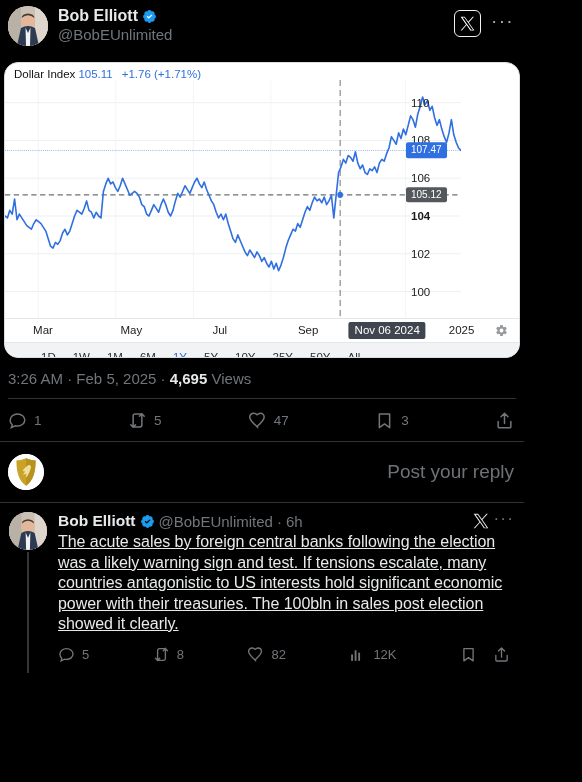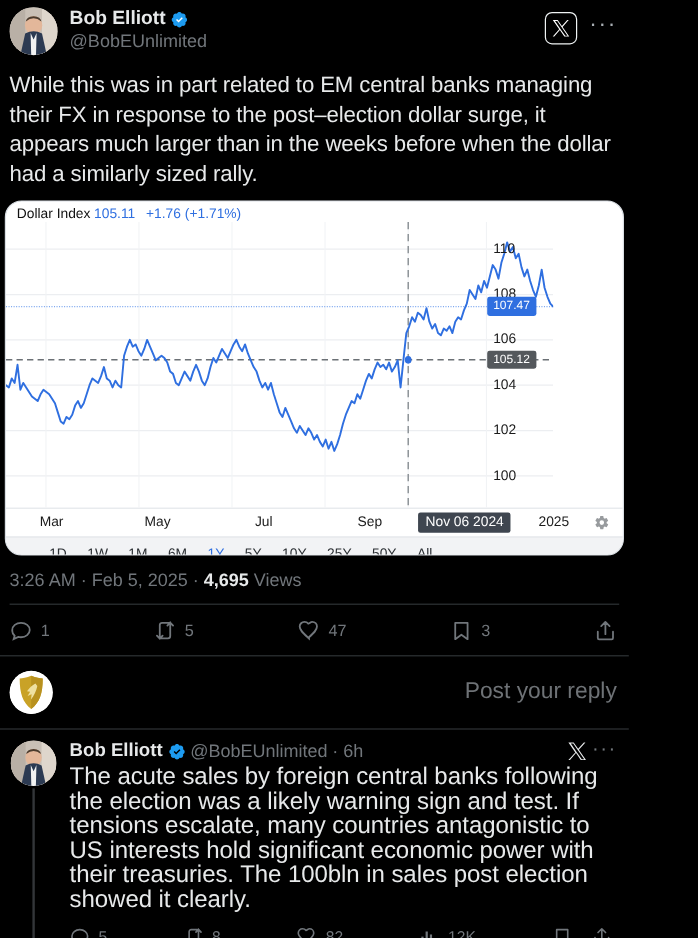--- a/index.html
+++ b/index.html
@@ -118,21 +118,21 @@
   .thread-line { width: 2px; background: #333639; flex: 1 1 auto; margin-top: 2px; }
   .reply-body { flex: 1 1 auto; margin-left: 10px; min-width: 0; }
   .reply-hdr { display: flex; align-items: center; gap: 4px; }
   .reply-name { color: #e7e9ea; font-size: 15.5px; font-weight: bold; }
   .reply-handle { color: #71767b; font-size: 15px; }
   .reply-dot { color: #71767b; font-size: 15px; }
   .reply-time { color: #71767b; font-size: 15px; }
   .reply-hdr-sp { flex: 1 1 auto; }
   .x-mini { width: 16px; height: 16px; }
   .dots-mini { color: #71767b; font-size: 17px; letter-spacing: 1.2px; line-height: 8px; padding-bottom: 5px; }
-  .reply-text { color: #e7e9ea; font-size: 20px; line-height: 20.5px; padding-top: 2px; letter-spacing: -0.05px; }
+  .reply-text { color: #e7e9ea; font-size: 16px; line-height: 20.5px; padding-top: 2px; letter-spacing: -0.05px; text-decoration: underline; }
   .reply-actions {
     display: flex; align-items: center; height: 36px; color: #71767b;
     padding-right: 4px; margin-top: 2px;
   }
   .reply-actions .act svg { width: 17px; height: 17px; }
   .reply-actions .act span { font-size: 13px; }
 </style>
 </head>
 <body>
 
@@ -163,21 +163,20 @@
     <div class="hdr-actions">
       <div class="x-box">
         <svg class="x-logo" viewBox="0 0 24 24">
           <path fill="#fff" d="M14.1 10.3L22.3 1h-2L13.2 9 7.6 1H1l8.6 12.5L1 23h2l7.5-8.6L16.4 23H23L14.1 10.3zm-2.6 3l-.9-1.2L4 2.5h3l5.6 8 .9 1.2 7.2 10.3h-3l-6.2-8.7z"></path>
         </svg>
       </div>
       <div class="dots">···</div>
     </div>
   </div>
 
-  <div class="tweet-text">While this was in part related to EM central banks managing their FX in response to the post–election dollar surge, it appears much larger than in the weeks before when the dollar had a similarly sized rally.</div>
 
   <div class="chart-card">
     <div class="chart-title">
       <span>Dollar Index</span><span class="q">105.11</span><span class="ch">+1.76 (+1.71%)</span>
     </div>
 
     <div class="plot-wrap">
       <svg class="plot-svg" id="plot" viewBox="0 0 520 238" preserveAspectRatio="none">
           <line x1="0" y1="211.55555555555546" x2="520" y2="211.55555555555546" stroke="#eceef1" stroke-width="1"></line>
           <line x1="0" y1="173.77777777777771" x2="520" y2="173.77777777777771" stroke="#eceef1" stroke-width="1"></line>
@@ -193,21 +192,21 @@
           <line x1="456.56" y1="0" x2="456.56" y2="238" stroke="#f1f3f5" stroke-width="1"></line>
           <line x1="0" y1="70.4555555555556" x2="520" y2="70.4555555555556" stroke="#7ea8ef" stroke-width="1" stroke-dasharray="1 1.4"></line>
           <line x1="0" y1="114.84444444444432" x2="520" y2="114.84444444444432" stroke="#6b7075" stroke-width="1.2" stroke-dasharray="6 4"></line>
           <line x1="382.2" y1="0" x2="382.2" y2="238" stroke="#7b8086" stroke-width="1.2" stroke-dasharray="6 4"></line>
           <polyline points="0.00,136.00 2.74,137.89 5.47,130.33 8.21,134.11 10.95,119.00 13.68,139.78 16.42,134.11 19.16,137.89 21.89,141.67 24.63,145.44 27.37,147.33 30.11,149.22 32.84,143.56 35.58,139.78 38.32,141.67 41.05,143.56 43.79,147.33 46.53,151.11 49.26,158.67 52.00,166.22 54.74,168.11 57.47,162.44 60.21,164.33 62.95,160.56 65.68,153.00 68.42,149.22 71.16,154.89 73.89,151.11 76.63,143.56 79.37,136.00 82.11,130.33 84.84,132.22 87.58,134.11 90.32,128.44 93.05,120.89 95.79,130.33 98.53,132.22 101.26,137.89 104.00,132.22 106.74,136.00 109.47,137.89 112.21,111.44 114.95,103.89 117.68,98.22 120.42,103.89 123.16,102.00 125.89,107.67 128.63,111.44 131.37,105.78 134.11,98.22 136.84,103.89 139.58,109.56 142.32,115.22 145.05,113.33 147.79,111.44 150.53,113.33 153.26,117.11 156.00,124.67 158.74,126.56 161.47,134.11 164.21,136.00 166.95,130.33 169.68,124.67 172.42,128.44 175.16,132.22 177.89,124.67 180.63,119.00 183.37,124.67 186.11,132.22 188.84,136.00 191.58,130.33 194.32,120.89 197.05,113.33 199.79,117.11 202.53,111.44 205.26,105.78 208.00,109.56 210.74,113.33 213.47,107.67 216.21,102.00 218.95,98.22 221.68,103.89 224.42,107.67 227.16,102.00 229.89,109.56 232.63,115.22 235.37,120.89 238.11,124.67 240.84,132.22 243.58,137.89 246.32,134.11 249.05,139.78 251.79,134.11 254.53,143.56 257.26,151.11 260.00,158.67 262.74,162.44 265.47,154.89 268.21,160.56 270.95,166.22 273.68,171.89 276.42,175.67 279.16,170.00 281.89,173.78 284.63,177.56 287.37,171.89 290.11,175.67 292.84,181.33 295.58,177.56 298.32,183.22 301.05,187.00 303.79,181.33 306.53,188.89 309.26,183.22 312.00,190.78 314.74,185.11 317.47,177.56 320.21,168.11 322.95,160.56 325.68,154.89 328.42,149.22 331.16,151.11 333.89,143.56 336.63,147.33 339.37,139.78 342.11,132.22 344.84,126.56 347.58,130.33 350.32,122.78 353.05,117.11 355.79,120.89 358.53,119.00 361.26,122.78 364.00,117.11 366.74,124.67 369.47,120.89 372.21,115.22 374.95,137.89 377.68,114.84 380.42,92.56 383.16,86.89 385.89,79.33 388.63,83.11 391.37,75.56 394.11,77.44 396.84,81.22 399.58,71.78 402.32,83.11 405.05,88.78 407.79,85.00 410.53,92.56 413.26,94.44 416.00,88.78 418.74,90.67 421.47,86.89 424.21,92.56 426.95,83.11 429.68,79.33 432.42,81.22 435.16,73.67 437.89,68.00 440.63,56.67 443.37,60.44 446.11,64.22 448.84,52.89 451.58,58.56 454.32,49.11 457.05,54.78 459.79,45.33 462.53,35.89 465.26,39.67 468.00,47.22 470.74,34.00 473.47,26.44 476.21,17.00 478.95,24.56 481.68,20.78 484.42,30.22 487.16,26.44 489.89,37.78 492.63,45.33 495.37,39.67 498.11,49.11 500.84,56.67 503.58,62.33 506.32,52.89 509.05,39.67 511.79,54.78 514.53,62.33 517.26,68.00 520.00,70.46" fill="none" stroke="#2f6fe0" stroke-width="1.6" stroke-linejoin="round" stroke-linecap="round" vector-effect="non-scaling-stroke"></polyline>
           <circle cx="382.2" cy="114.84444444444432" r="3.2" fill="#2f6fe0"></circle>
         </svg>
       <div class="y-axis" id="yaxis">
           <div class="y-lab" style="top: 211.556px;">100</div>
           <div class="y-lab" style="top: 173.778px;">102</div>
-          <div class="y-lab" style="top: 136px;">104</div>
+          <div class="y-lab" style="top: 136px; font-weight: bold;">104</div>
           <div class="y-lab" style="top: 98.2222px;">106</div>
           <div class="y-lab" style="top: 60.4444px;">108</div>
           <div class="y-lab" style="top: 22.6667px;">110</div>
           <div class="y-badge blue" style="top: 70.4556px;">107.47</div>
           <div class="y-badge gray" style="top: 114.844px;">105.12</div>
         </div>
     </div>
 
     <div class="x-axis" id="xaxis">
       <svg class="gear" viewBox="0 0 24 24">

